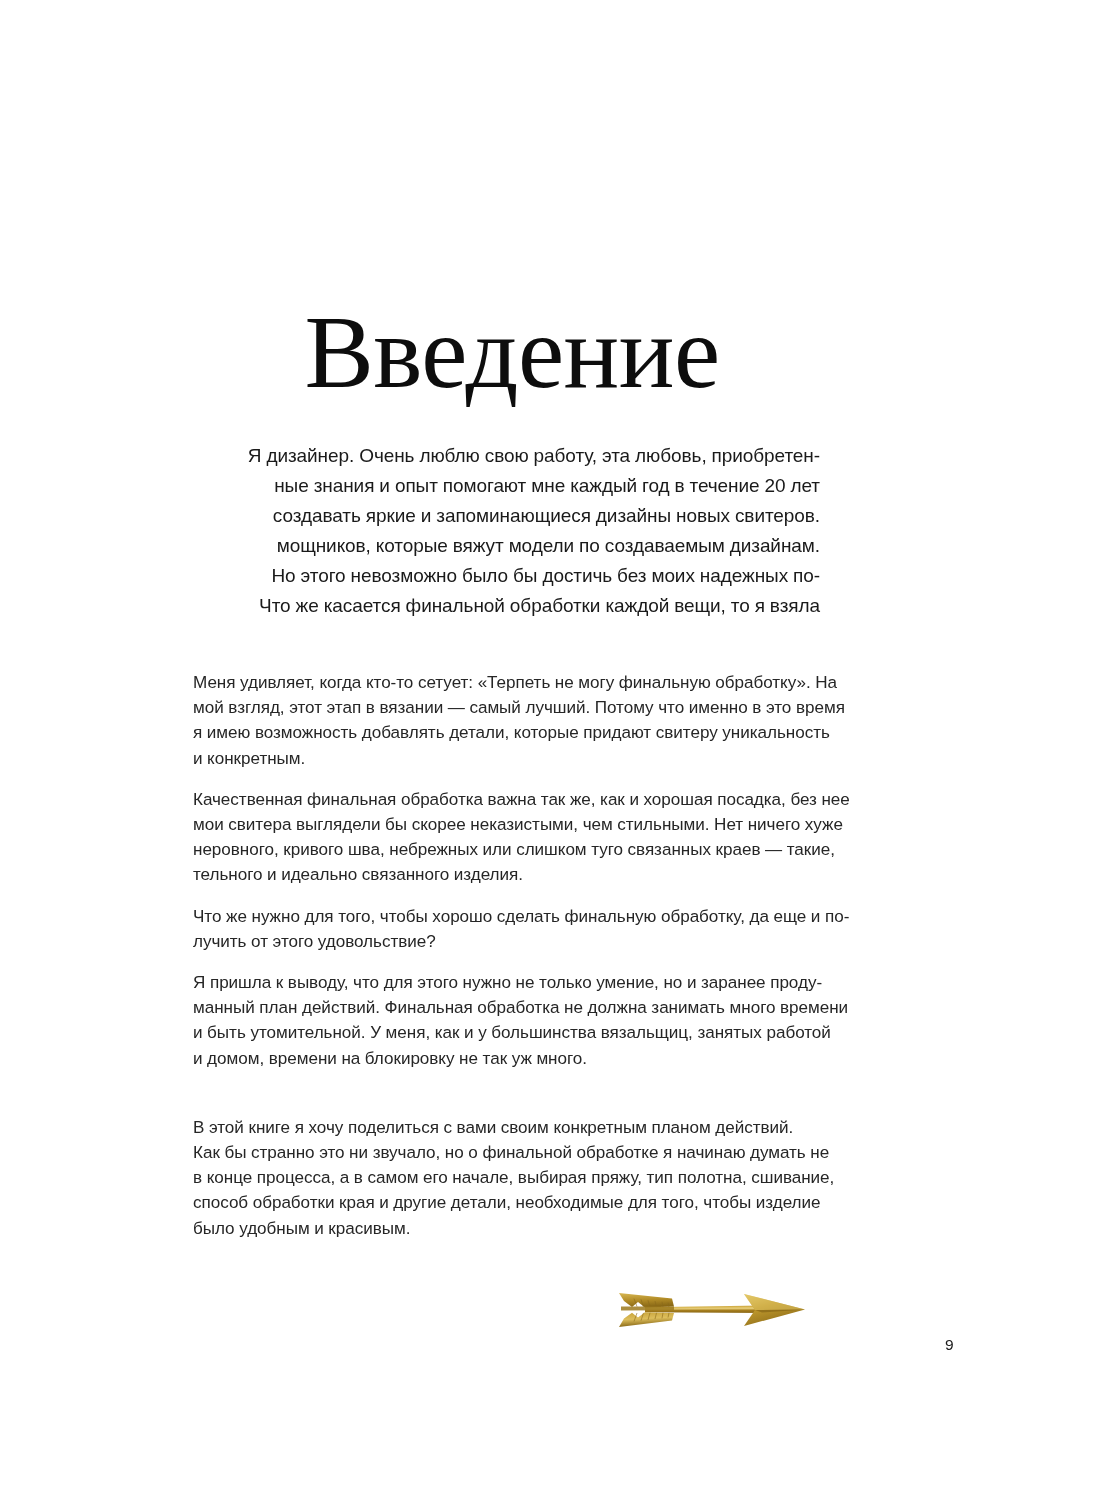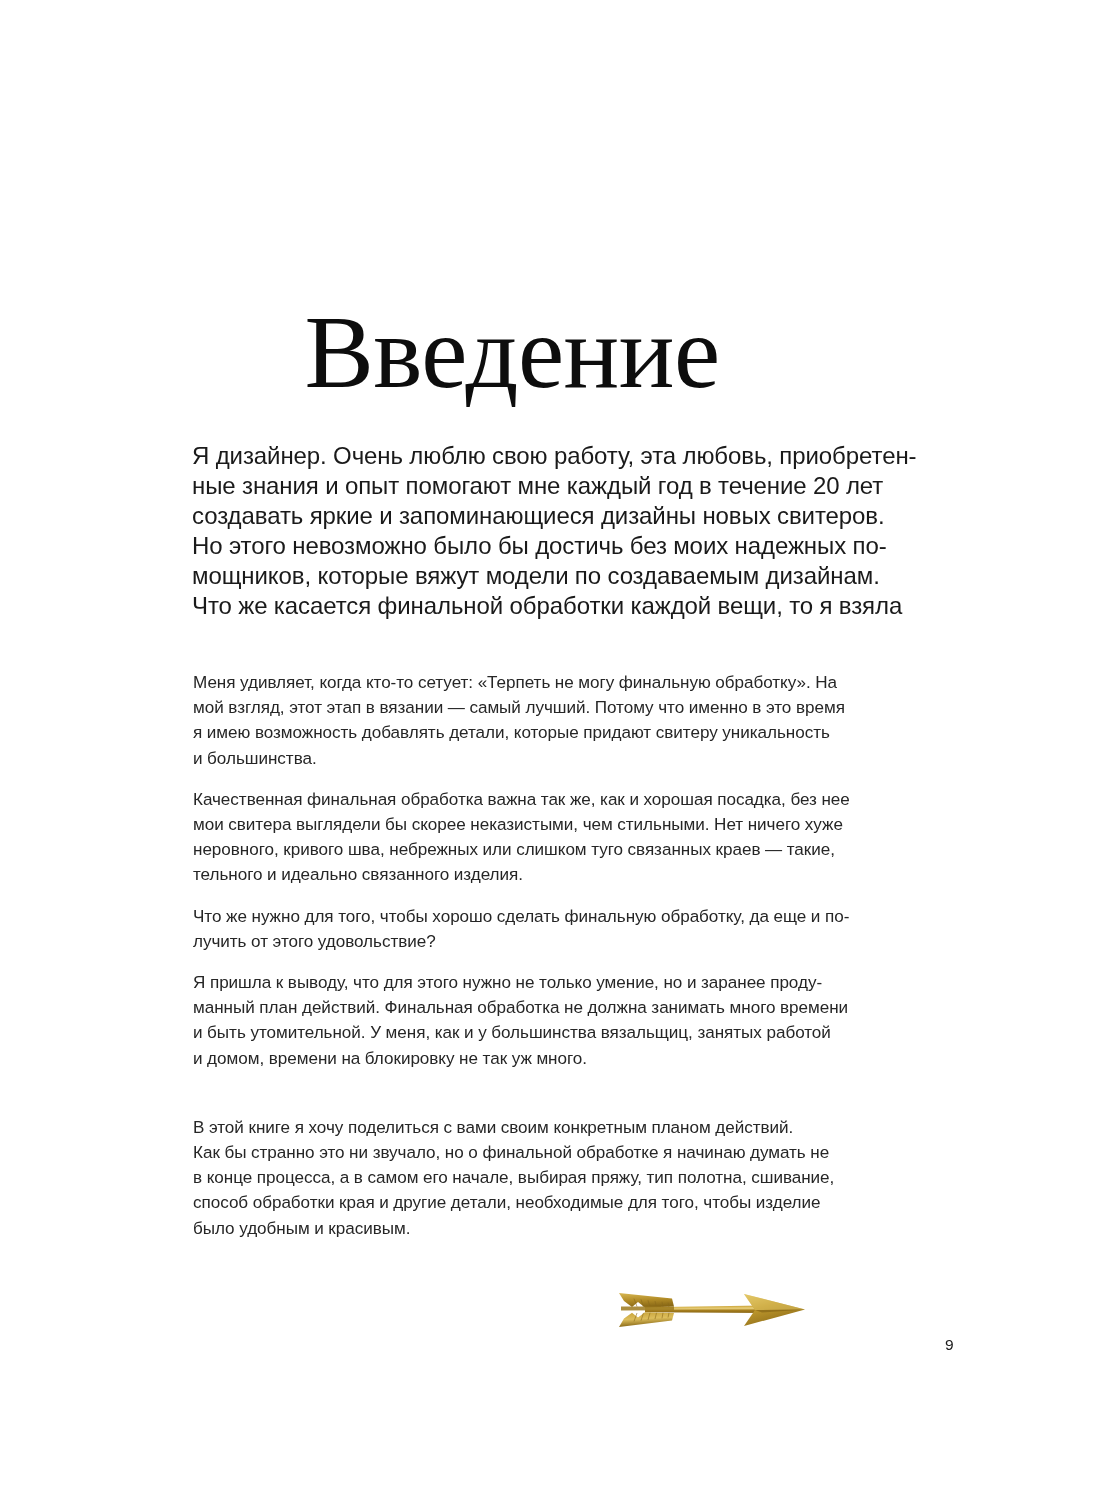--- a/index.html
+++ b/index.html
@@ -36,21 +36,21 @@
     white-space: nowrap;
   }
 
   
   .lead {
     position: absolute;
     left: 192px;
     top: 441px;
     width: 628px;
     margin: 0;
-    font-size: 24px;
+    font-size: 19px;
     line-height: 30.1px;
     color: #1a1a1a;
     letter-spacing: -0.08px;
     text-align: right;
     word-spacing: -0.2px;
   }
   .lead .ln { display: block; white-space: nowrap; }
 
   
   .body-copy {
@@ -94,32 +94,32 @@
 <body>
 
 <div class="page">
 
   <h1 class="chapter-title">Введение</h1>
 
   <p class="lead">
     <span class="ln">Я дизайнер. Очень люблю свою работу, эта любовь, приобретен-</span>
     <span class="ln">ные знания и опыт помогают мне каждый год в течение 20 лет</span>
     <span class="ln">создавать яркие и запоминающиеся дизайны новых свитеров.</span>
+    <span class="ln">мощников, которые вяжут модели по создаваемым дизайнам.</span>
     <span class="ln">Но этого невозможно было бы достичь без моих надежных по-</span>
-    <span class="ln">мощников, которые вяжут модели по создаваемым дизайнам.</span>
     <span class="ln">Что же касается финальной обработки каждой вещи, то я взяла</span>
   </p>
 
   <div class="body-copy">
 
     <p>
       <span class="ln">Меня удивляет, когда кто-то сетует: «Терпеть не могу финальную обработку». На</span>
       <span class="ln">мой взгляд, этот этап в вязании — самый лучший. Потому что именно в это время</span>
       <span class="ln">я имею возможность добавлять детали, которые придают свитеру уникальность</span>
-      <span class="ln">и большинства.</span>
+      <span class="ln">и конкретным.</span>
     </p>
 
     <p>
       <span class="ln">Качественная финальная обработка важна так же, как и хорошая посадка, без нее</span>
       <span class="ln">мои свитера выглядели бы скорее неказистыми, чем стильными. Нет ничего хуже</span>
       <span class="ln">неровного, кривого шва, небрежных или слишком туго связанных краев — такие,</span>
       <span class="ln">тельного и идеально связанного изделия.</span>
     </p>
 
     <p>

